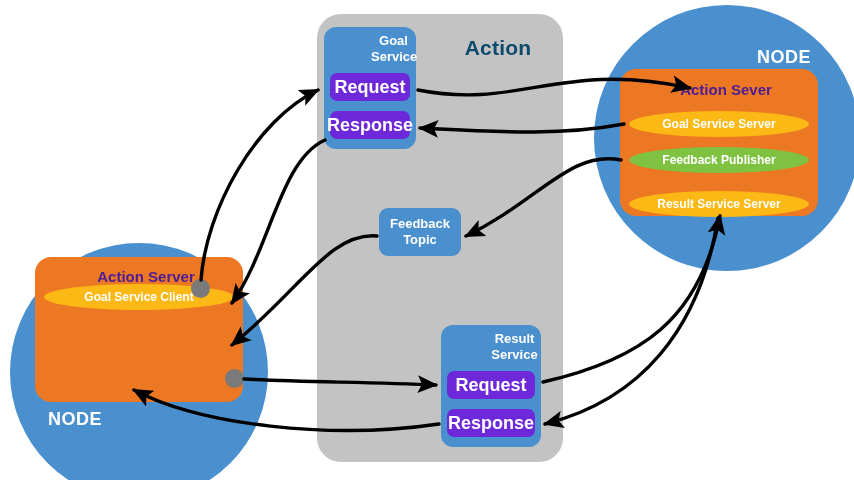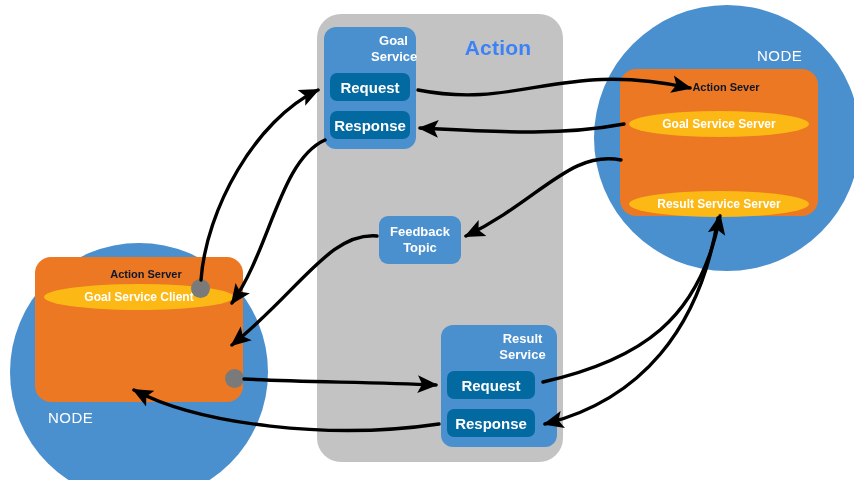--- a/index.html
+++ b/index.html
@@ -21,57 +21,57 @@
   #action-container {
     left: 317px; top: 14px;
     width: 246px; height: 448px;
     background: #c3c3c3;
     border-radius: 24px;
   }
   #action-title {
     left: 443px; top: 36px;
     width: 110px;
     text-align: center;
-    color: #3b82f6;
+    color: #0c4a6e;
     font-size: 21px;
     font-weight: bold;
     letter-spacing: 0.2px;
   }
 
   
   .node-circle {
     border-radius: 50%;
     background: #4a90cf;
   }
   #node-right-circle { left: 594px; top: 5px; width: 266px; height: 266px; }
   #node-left-circle  { left: 10px;  top: 243px; width: 258px; height: 258px; }
 
   .node-label {
     color: #ffffff;
-    font-size: 15px;
-    font-weight: normal;
+    font-size: 18px;
+    font-weight: bold;
     letter-spacing: 0.5px;
   }
   #node-right-label { left: 757px; top: 47px; }
   #node-left-label  { left: 48px;  top: 409px; }
 
   
   .orange-box {
     background: #ec7823;
     border-radius: 16px;
   }
   #action-server-box { left: 620px; top: 69px;  width: 198px; height: 147px; }
   #action-client-box { left: 35px;  top: 257px; width: 208px; height: 145px; }
 
   .orange-box-title {
     position: absolute;
     left: 14px; right: 0;
     text-align: center;
-    color: #0f172a;
-    font-size: 11px;
+    color: #4c1d95;
+    font-size: 15px;
     font-weight: bold;
   }
   #action-server-box .orange-box-title { top: 12px; }
   #action-client-box .orange-box-title { top: 11px; }
 
   
   .pill {
     position: absolute;
     border-radius: 50%;
     display: flex;
@@ -95,54 +95,54 @@
   #action-client-box .pill-1 { top: 27px; }
   #action-client-box .pill-2 { top: 72px; }
   #action-client-box .pill-3 { top: 109px; }
 
   
   .service-box {
     background: #4a90cf;
     border-radius: 12px;
   }
   #goal-service-box   { left: 324px; top: 27px;  width: 92px; height: 122px; }
-  #result-service-box { left: 441px; top: 325px; width: 116px; height: 122px; }
+  #result-service-box { left: 441px; top: 325px; width: 100px; height: 122px; }
 
   .service-title {
     position: absolute;
     left: 0; right: 0; top: 6px;
     text-align: center;
     color: #ffffff;
     font-size: 13px;
     font-weight: bold;
     line-height: 16px;
     padding-left: 47px;
   }
   .rpc-box {
     position: absolute;
-    background: #0369a1;
+    background: #6d28d9;
     border-radius: 7px;
     display: flex;
     align-items: center;
     justify-content: center;
     color: #ffffff;
-    font-size: 15px;
+    font-size: 18px;
     font-weight: bold;
   }
   #goal-service-box .rpc-box { left: 6px; width: 80px; height: 28px; }
   #goal-service-box .rpc-request  { top: 46px; }
   #goal-service-box .rpc-response { top: 84px; }
 
   #result-service-box .rpc-box { left: 6px; width: 88px; height: 28px; }
   #result-service-box .rpc-request  { top: 46px; }
   #result-service-box .rpc-response { top: 84px; }
 
   
   #feedback-topic-box {
-    left: 379px; top: 216px;
+    left: 379px; top: 208px;
     width: 82px; height: 48px;
     background: #4a90cf;
     border-radius: 9px;
     display: flex;
     align-items: center;
     justify-content: center;
     color: #ffffff;
     font-size: 13px;
     font-weight: bold;
     line-height: 16px;
@@ -173,20 +173,21 @@
 
   <div class="abs" id="action-container"></div>
   <div class="abs" id="action-title">Action</div>
 
   <div class="abs node-circle" id="node-right-circle"></div>
   <div class="abs node-label" id="node-right-label">NODE</div>
 
   <div class="abs orange-box" id="action-server-box">
     <div class="orange-box-title">Action Sever</div>
     <div class="pill pill-yellow pill-1">Goal Service Server</div>
+    <div class="pill pill-green pill-2">Feedback Publisher</div>
     <div class="pill pill-yellow pill-3">Result Service Server</div>
   </div>
 
   <div class="abs node-circle" id="node-left-circle"></div>
 
   <div class="abs orange-box" id="action-client-box">
     <div class="orange-box-title">Action Server</div>
     <div class="pill pill-yellow pill-1">Goal Service Client</div>
   </div>
 

